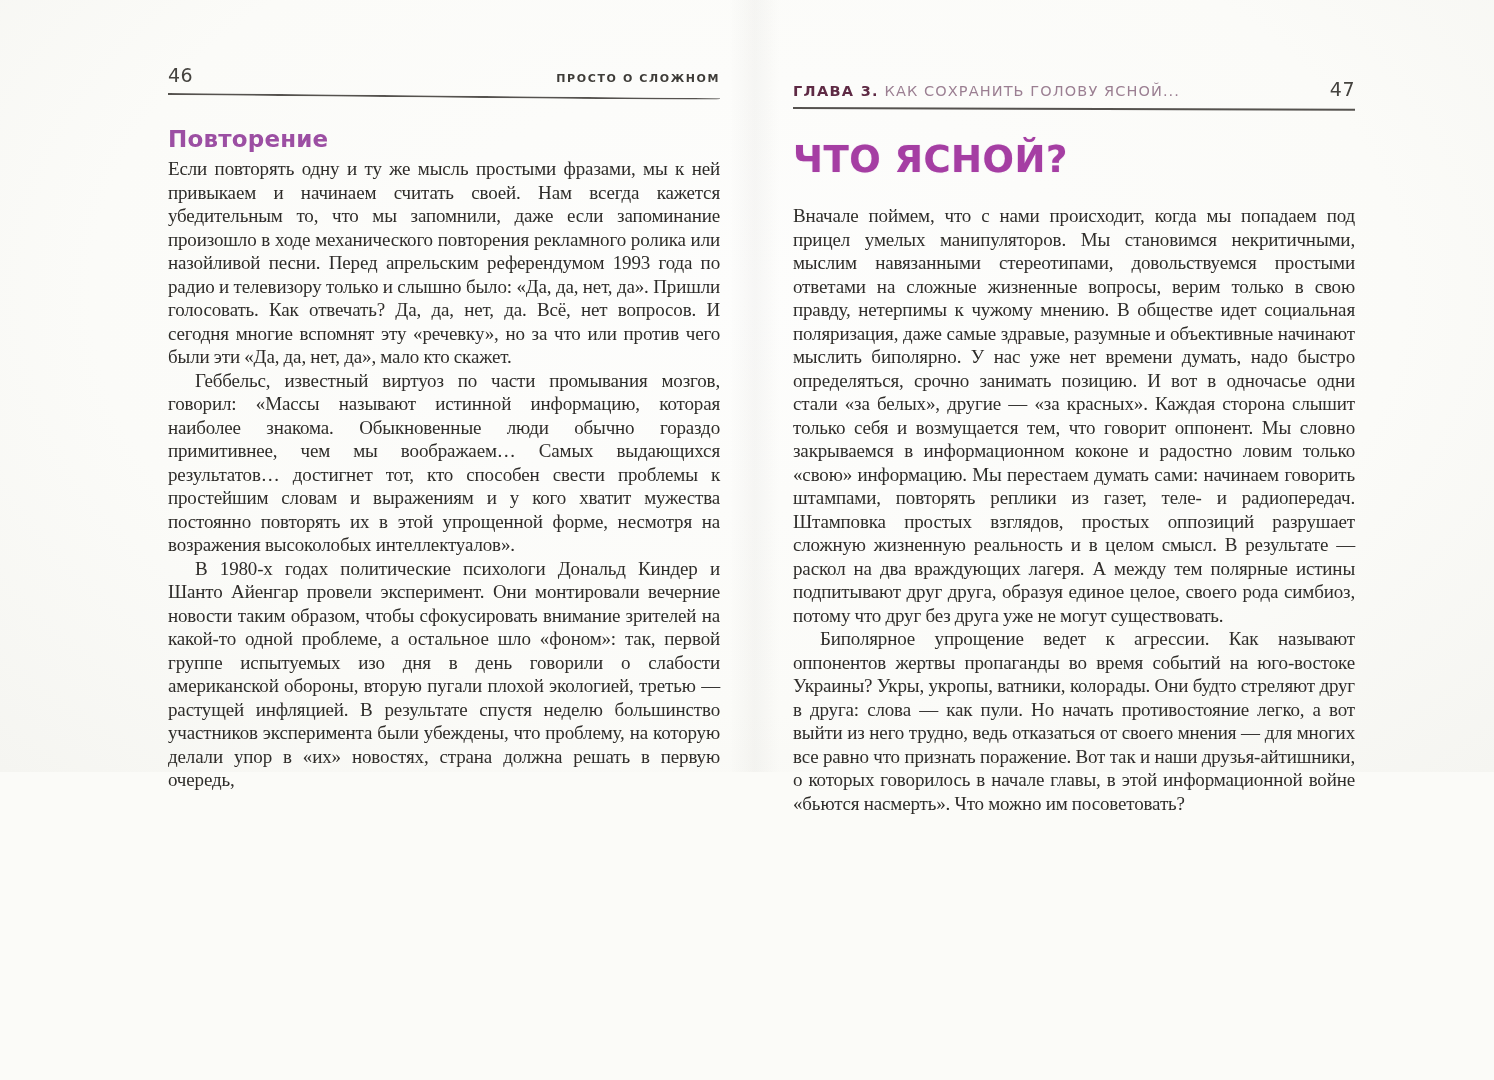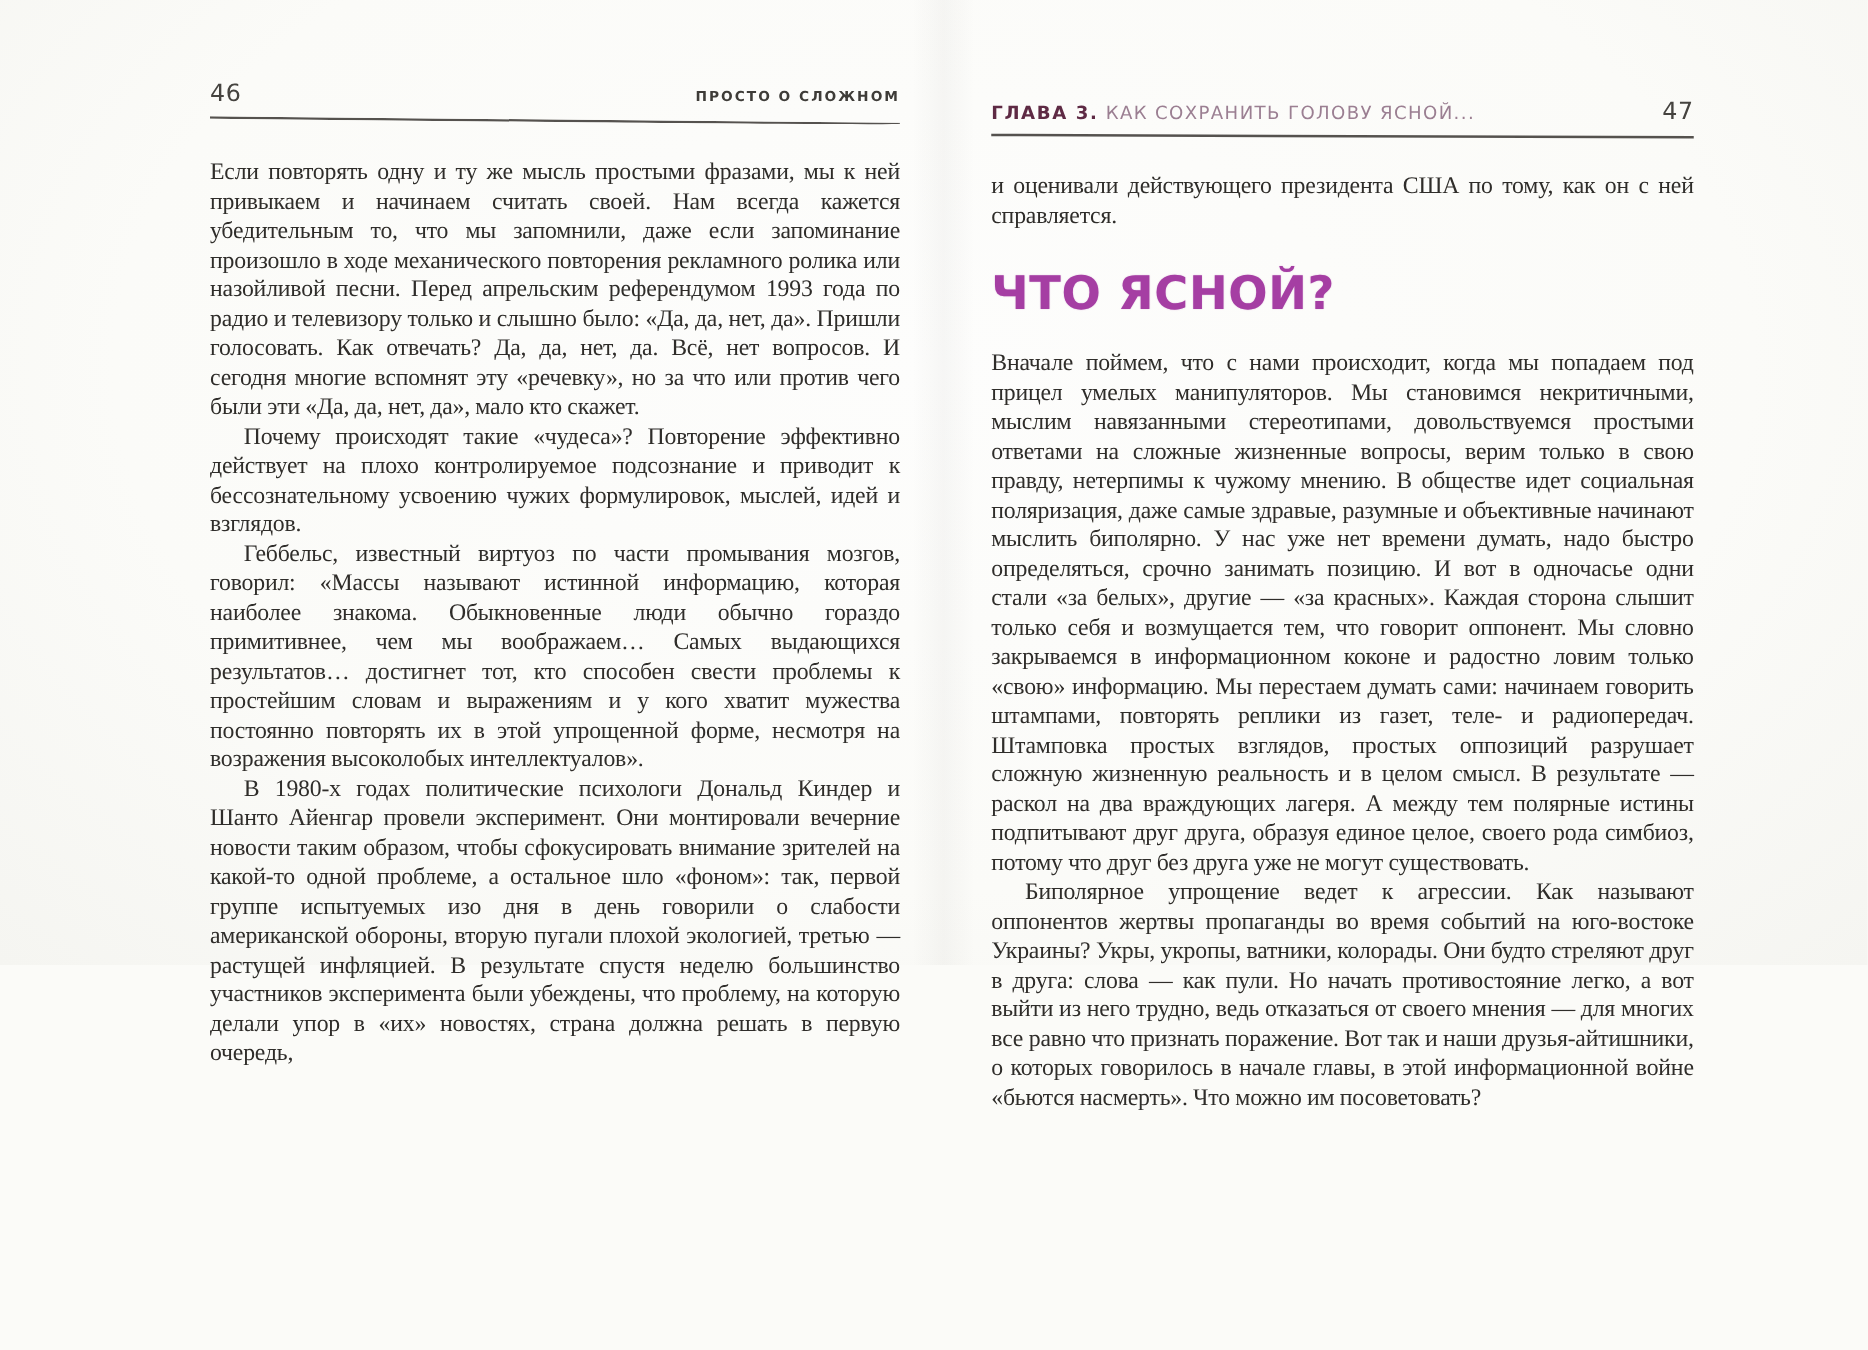--- a/index.html
+++ b/index.html
@@ -111,37 +111,36 @@
 
   <section class="page page-left">
     <header class="pagehead">
       <span class="pagenum">46</span>
       <span class="running-title">ПРОСТО О СЛОЖНОМ</span>
     </header>
     <hr class="rule rule-left">
 
     <div class="pagebody">
 
+      <h2 class="subhead">Повторение</h2>
 
       <p>Если повторять одну и ту же мысль простыми фразами, мы к ней привыкаем и начинаем считать своей. Нам всегда кажется убедительным то, что мы запомнили, даже если запоминание произошло в ходе механического повторения рекламного ролика или назойливой песни. Перед апрельским референдумом 1993 года по радио и телевизору только и слышно было: «Да, да, нет, да». Пришли голосовать. Как отвечать? Да, да, нет, да. Всё, нет вопросов. И сегодня многие вспомнят эту «речевку», но за что или против чего были эти «Да, да, нет, да», мало кто скажет.</p>
-      <p class="indent">Почему происходят такие «чудеса»? Повторение эффективно действует на плохо контролируемое подсознание и приводит к бессознательному усвоению чужих формулировок, мыслей, идей и взглядов.</p>
       <p class="indent">Геббельс, известный виртуоз по части промывания мозгов, говорил: «Массы называют истинной информацию, которая наиболее знакома. Обыкновенные люди обычно гораздо примитивнее, чем мы воображаем… Самых выдающихся результатов… достигнет тот, кто способен свести проблемы к простейшим словам и выражениям и у кого хватит мужества постоянно повторять их в этой упрощенной форме, несмотря на возражения высоколобых интеллектуалов».</p>
       <p class="indent">В 1980-х годах политические психологи Дональд Киндер и Шанто Айенгар провели эксперимент. Они монтировали вечерние новости таким образом, чтобы сфокусировать внимание зрителей на какой-то одной проблеме, а остальное шло «фоном»: так, первой группе испытуемых изо дня в день говорили о слабости американской обороны, вторую пугали плохой экологией, третью — растущей инфляцией. В результате спустя неделю большинство участников эксперимента были убеждены, что проблему, на которую делали упор в «их» новостях, страна должна решать в первую очередь,</p>
     </div>
   </section>
 
   <section class="page page-right">
     <header class="pagehead">
       <span class="chapter-title"><b>ГЛАВА 3.</b> <span>КАК СОХРАНИТЬ ГОЛОВУ ЯСНОЙ...</span></span>
       <span class="pagenum">47</span>
     </header>
     <hr class="rule rule-right">
 
     <div class="pagebody">
-      <p>и оценивали действующего президента США по тому, как он с ней справляется.</p>
 
       <h1 class="bighead">ЧТО ЯСНОЙ?</h1>
 
       <p>Вначале поймем, что с нами происходит, когда мы попадаем под прицел умелых манипуляторов. Мы становимся некритичными, мыслим навязанными стереотипами, довольствуемся простыми ответами на сложные жизненные вопросы, верим только в свою правду, нетерпимы к чужому мнению. В обществе идет социальная поляризация, даже самые здравые, разумные и объективные начинают мыслить биполярно. У нас уже нет времени думать, надо быстро определяться, срочно занимать позицию. И вот в одночасье одни стали «за белых», другие — «за красных». Каждая сторона слышит только себя и возмущается тем, что говорит оппонент. Мы словно закрываемся в информационном коконе и радостно ловим только «свою» информацию. Мы перестаем думать сами: начинаем говорить штампами, повторять реплики из газет, теле- и радиопередач. Штамповка простых взглядов, простых оппозиций разрушает сложную жизненную реальность и в целом смысл. В результате — раскол на два враждующих лагеря. А между тем полярные истины подпитывают друг друга, образуя единое целое, своего рода симбиоз, потому что друг без друга уже не могут существовать.</p>
       <p class="indent">Биполярное упрощение ведет к агрессии. Как называют оппонентов жертвы пропаганды во время событий на юго-востоке Украины? Укры, укропы, ватники, колорады. Они будто стреляют друг в друга: слова — как пули. Но начать противостояние легко, а вот выйти из него трудно, ведь отказаться от своего мнения — для многих все равно что признать поражение. Вот так и наши друзья-айтишники, о которых говорилось в начале главы, в этой информационной войне «бьются насмерть». Что можно им посоветовать?</p>
     </div>
   </section>
 
 </div>
 

